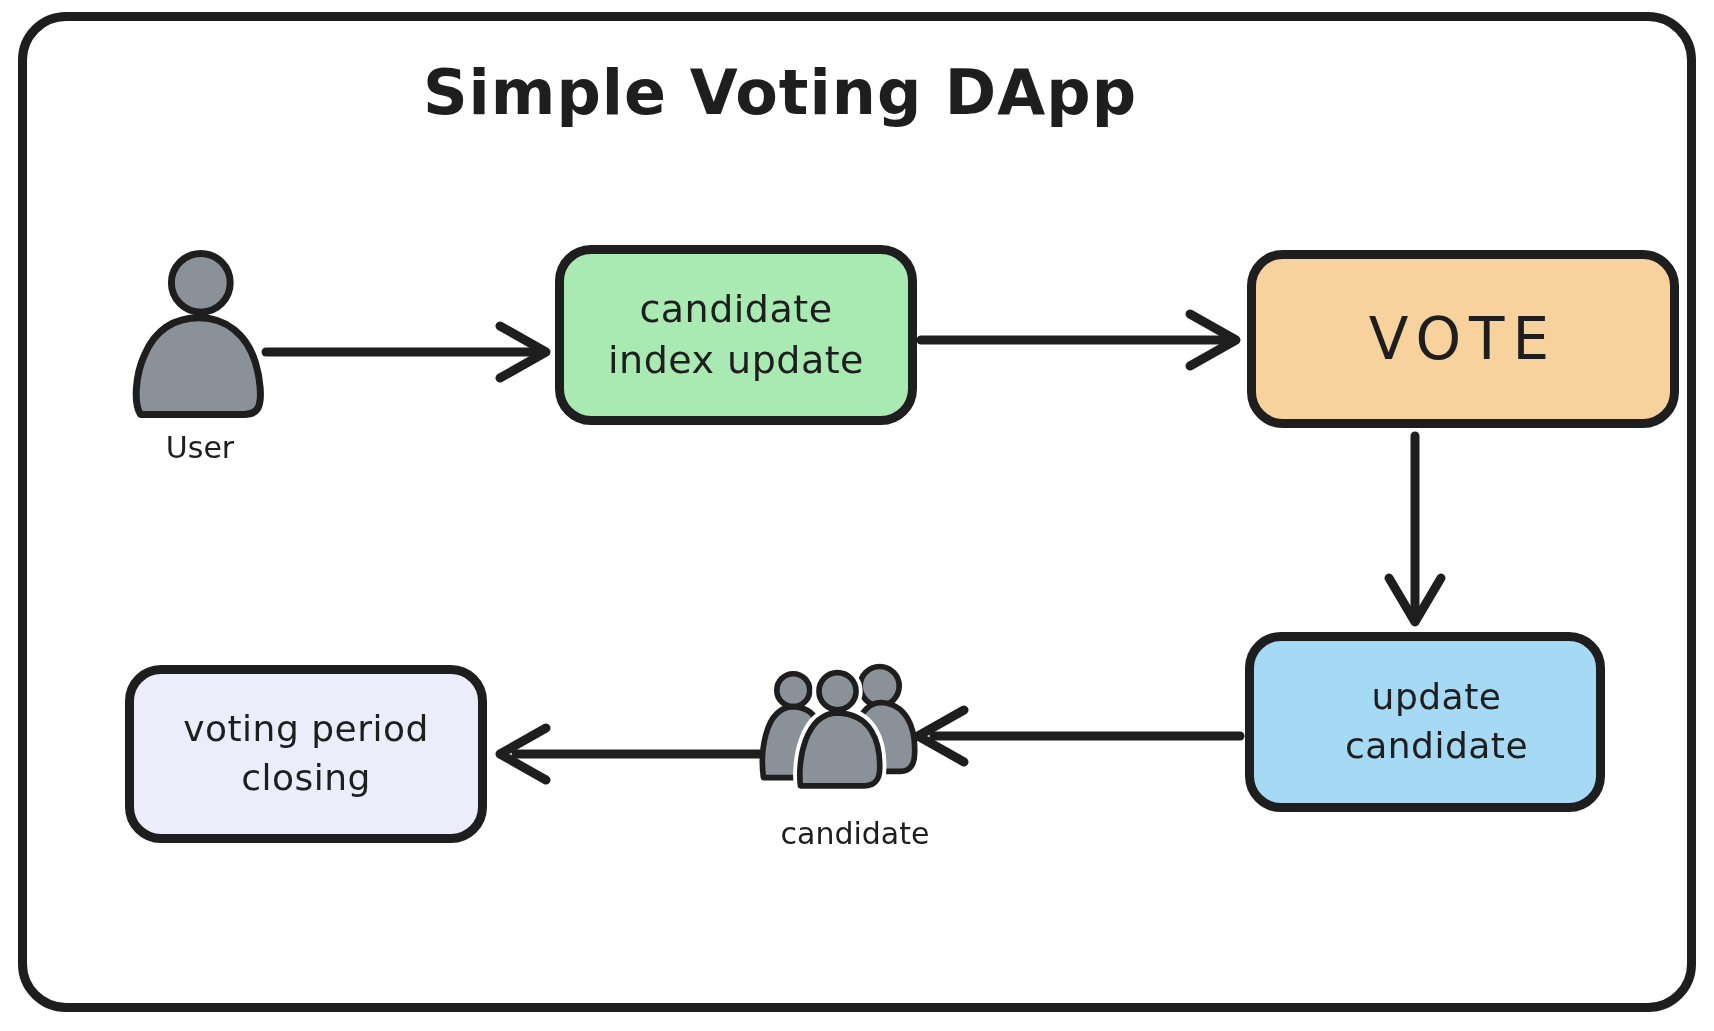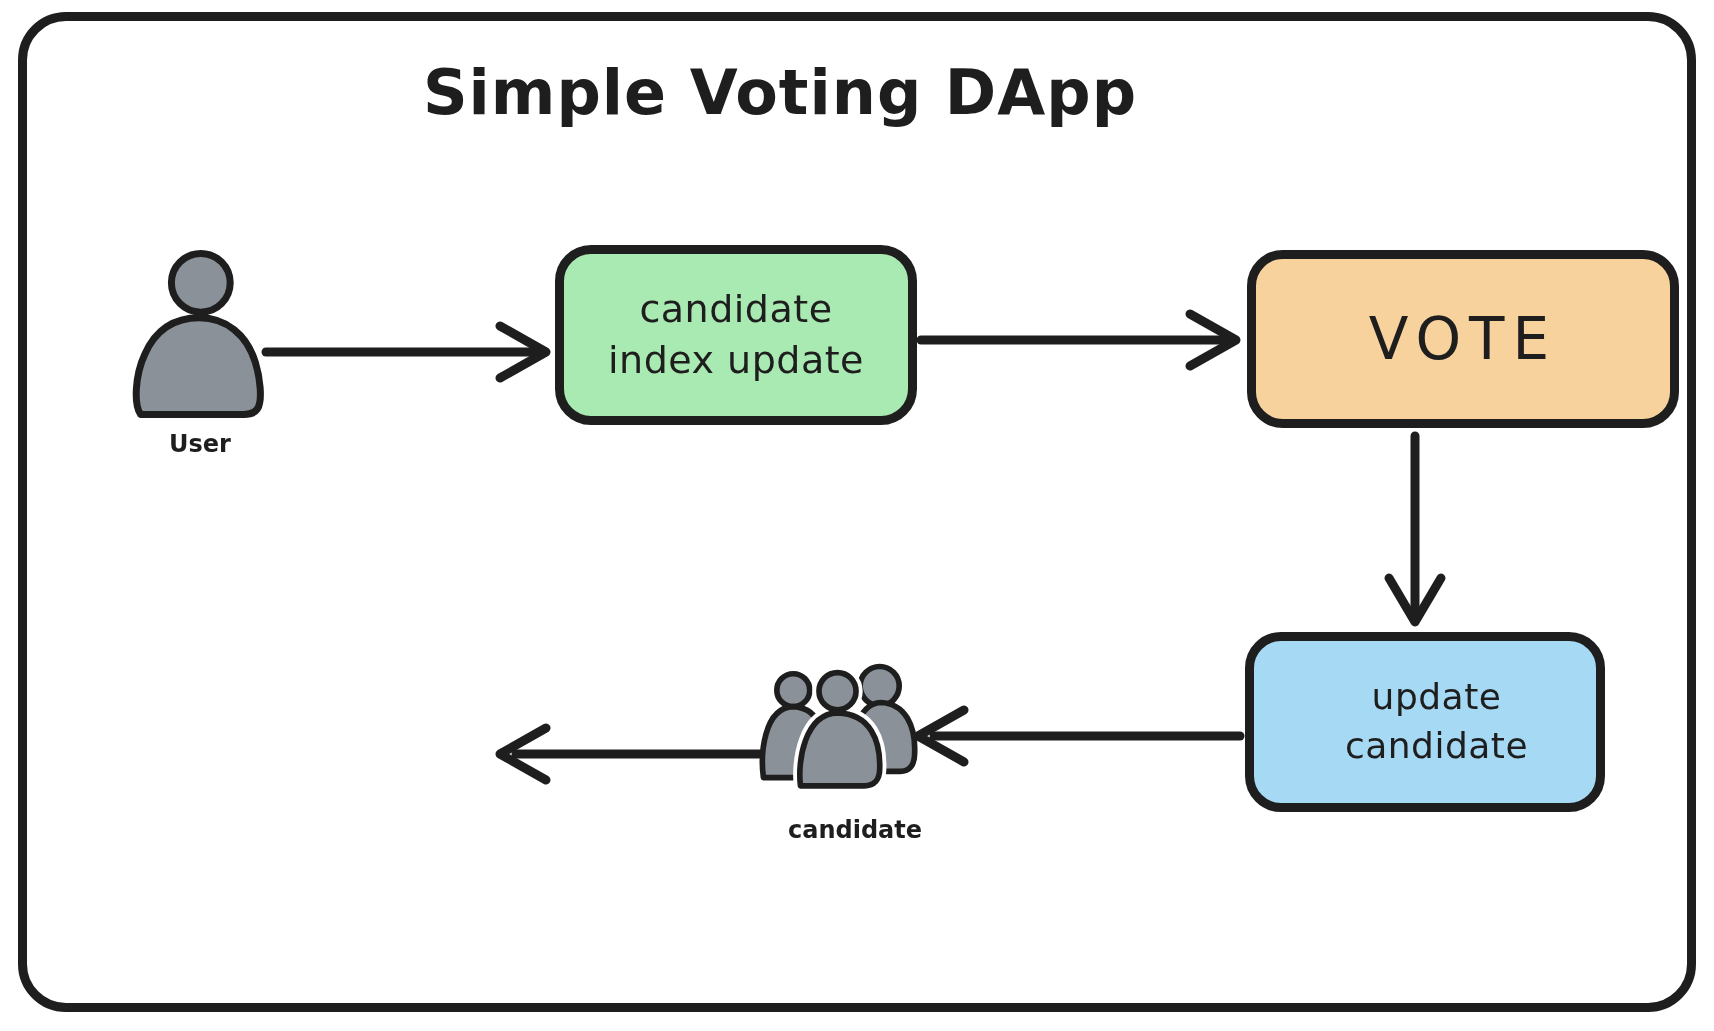--- a/index.html
+++ b/index.html
@@ -10,21 +10,21 @@
   .title{position:absolute;left:420px;top:56px;width:720px;text-align:center;
          font-size:62px;font-weight:600;letter-spacing:1px;white-space:nowrap;}
   .node{position:absolute;box-sizing:border-box;border:9px solid var(--stroke,#1e1e1e);
         border-radius:36px;display:flex;flex-direction:column;align-items:center;justify-content:center;
         text-align:center;font-size:38px;font-weight:500;line-height:1.35;letter-spacing:0.5px;}
   .node.green{background:var(--node-green,#a9e9b2);}
   .node.orange{background:var(--node-orange,#f8d29c);}
   .node.blue{background:var(--node-blue,#a6d9f4);font-size:36px;padding-left:23px;}
   .node.lavender{background:var(--node-lavender,#edecfa);font-size:36px;}
   .node.orange .big{font-size:58px;font-weight:500;letter-spacing:8px;line-height:1;}
-  .icon-label{position:absolute;text-align:center;font-size:24px;font-weight:700;}
+  .icon-label{position:absolute;text-align:center;font-size:30px;font-weight:400;}
   .arrows{position:absolute;left:0;top:0;width:1714px;height:1031px;pointer-events:none;}
   .arrows line,.arrows polyline{stroke:var(--stroke,#1e1e1e);stroke-width:9;fill:none;
         stroke-linecap:round;stroke-linejoin:round;}
   .person-svg{position:absolute;}
   .fill-gray{fill:var(--person-gray,#8a9199);}
   .stroke-dark{stroke:var(--stroke,#1e1e1e);}
 </style>
 </head>
 <body>
 
@@ -87,14 +87,18 @@
     <g stroke="#ffffff" stroke-width="13" fill="#ffffff" stroke-linejoin="round">
       <circle cx="80" cy="42" r="18"></circle>
       <path d="M44 134 C 41 110 48 64 80 63 C 112 64 122 90 121 118 C 121 128 116 134 106 134 Z"></path>
     </g>
 
     <circle class="fill-gray stroke-dark" cx="80" cy="42" r="18" stroke-width="5.5"></circle>
     <path class="fill-gray stroke-dark" stroke-width="5.5" stroke-linejoin="round" d="M44 134 C 41 110 48 64 80 63 C 112 64 122 90 121 118 C 121 128 116 134 106 134 Z"></path>
   </svg>
   <div class="icon-label" style="left:745px;top:816px;width:220px">candidate</div>
 
+  <div class="node lavender" style="left:125px;top:665px;width:362px;height:178px">
+    <span>voting period</span>
+    <span>closing</span>
+  </div>
 
 </div>
 
 </body></html>

